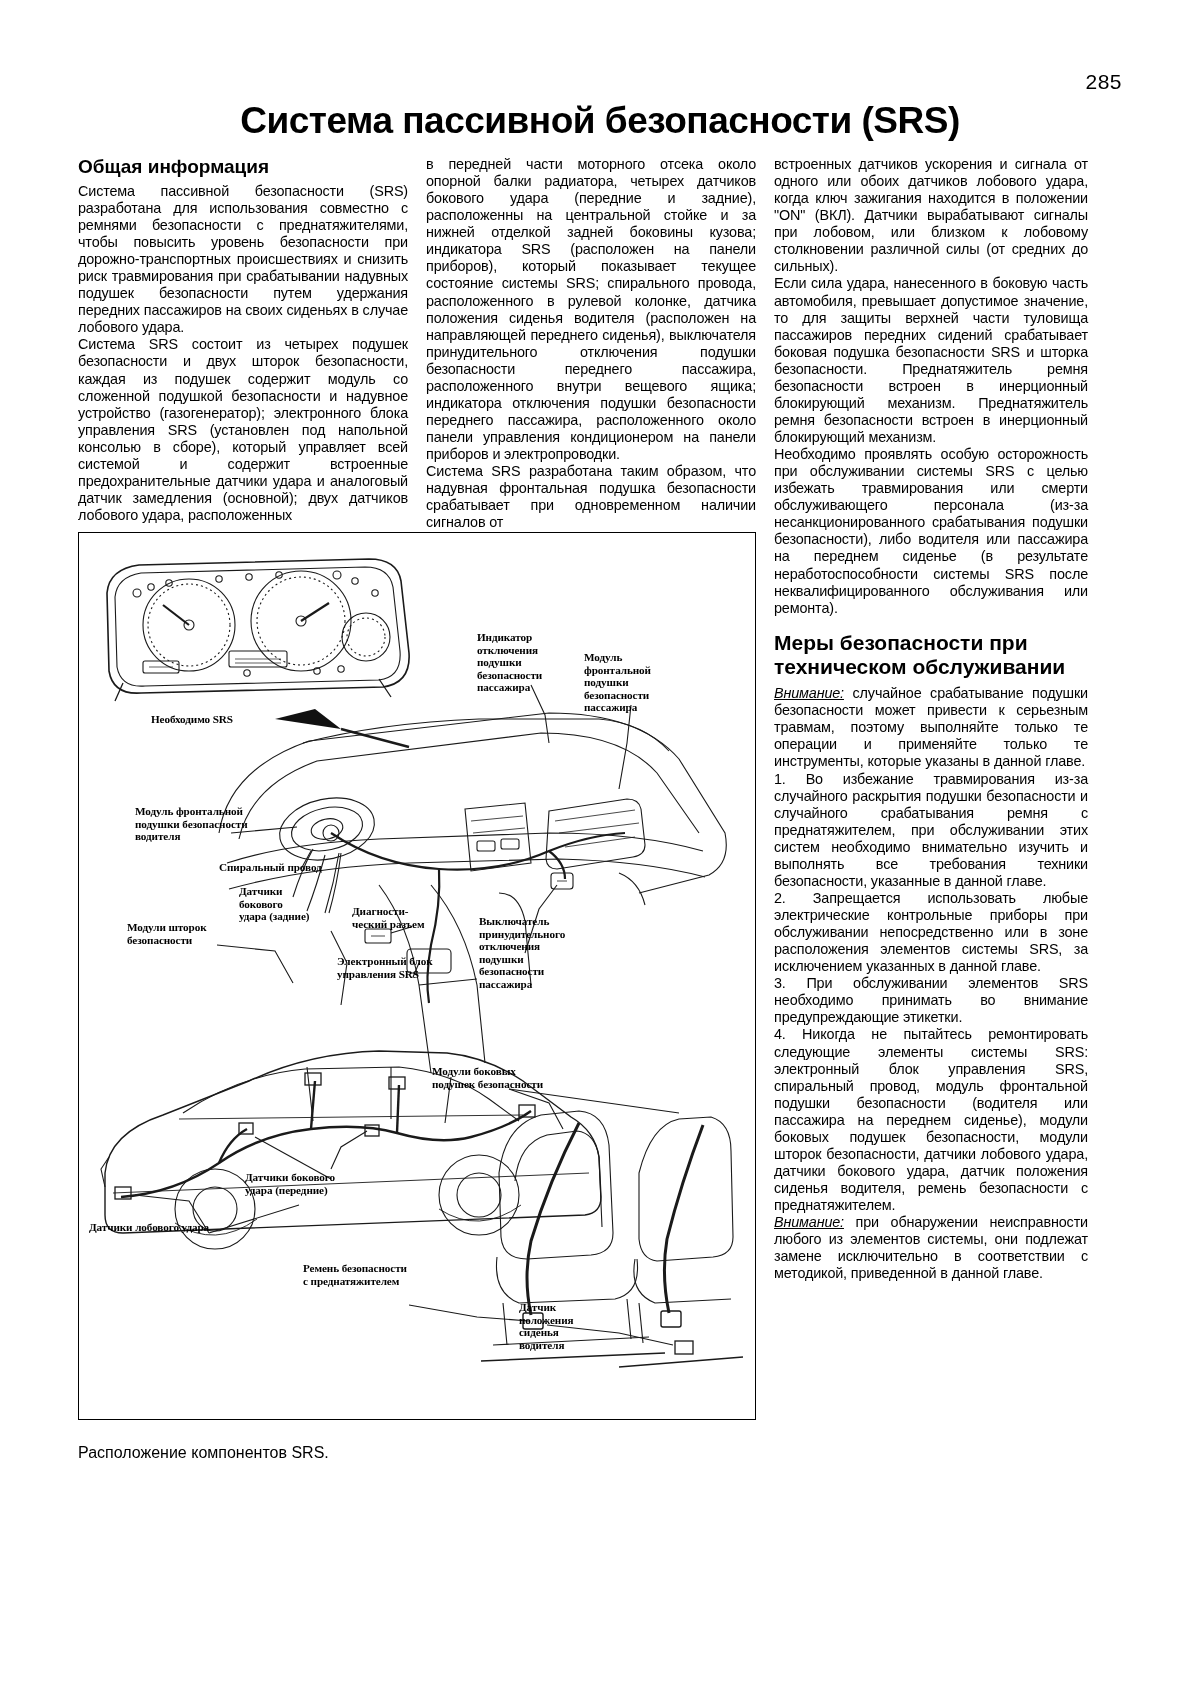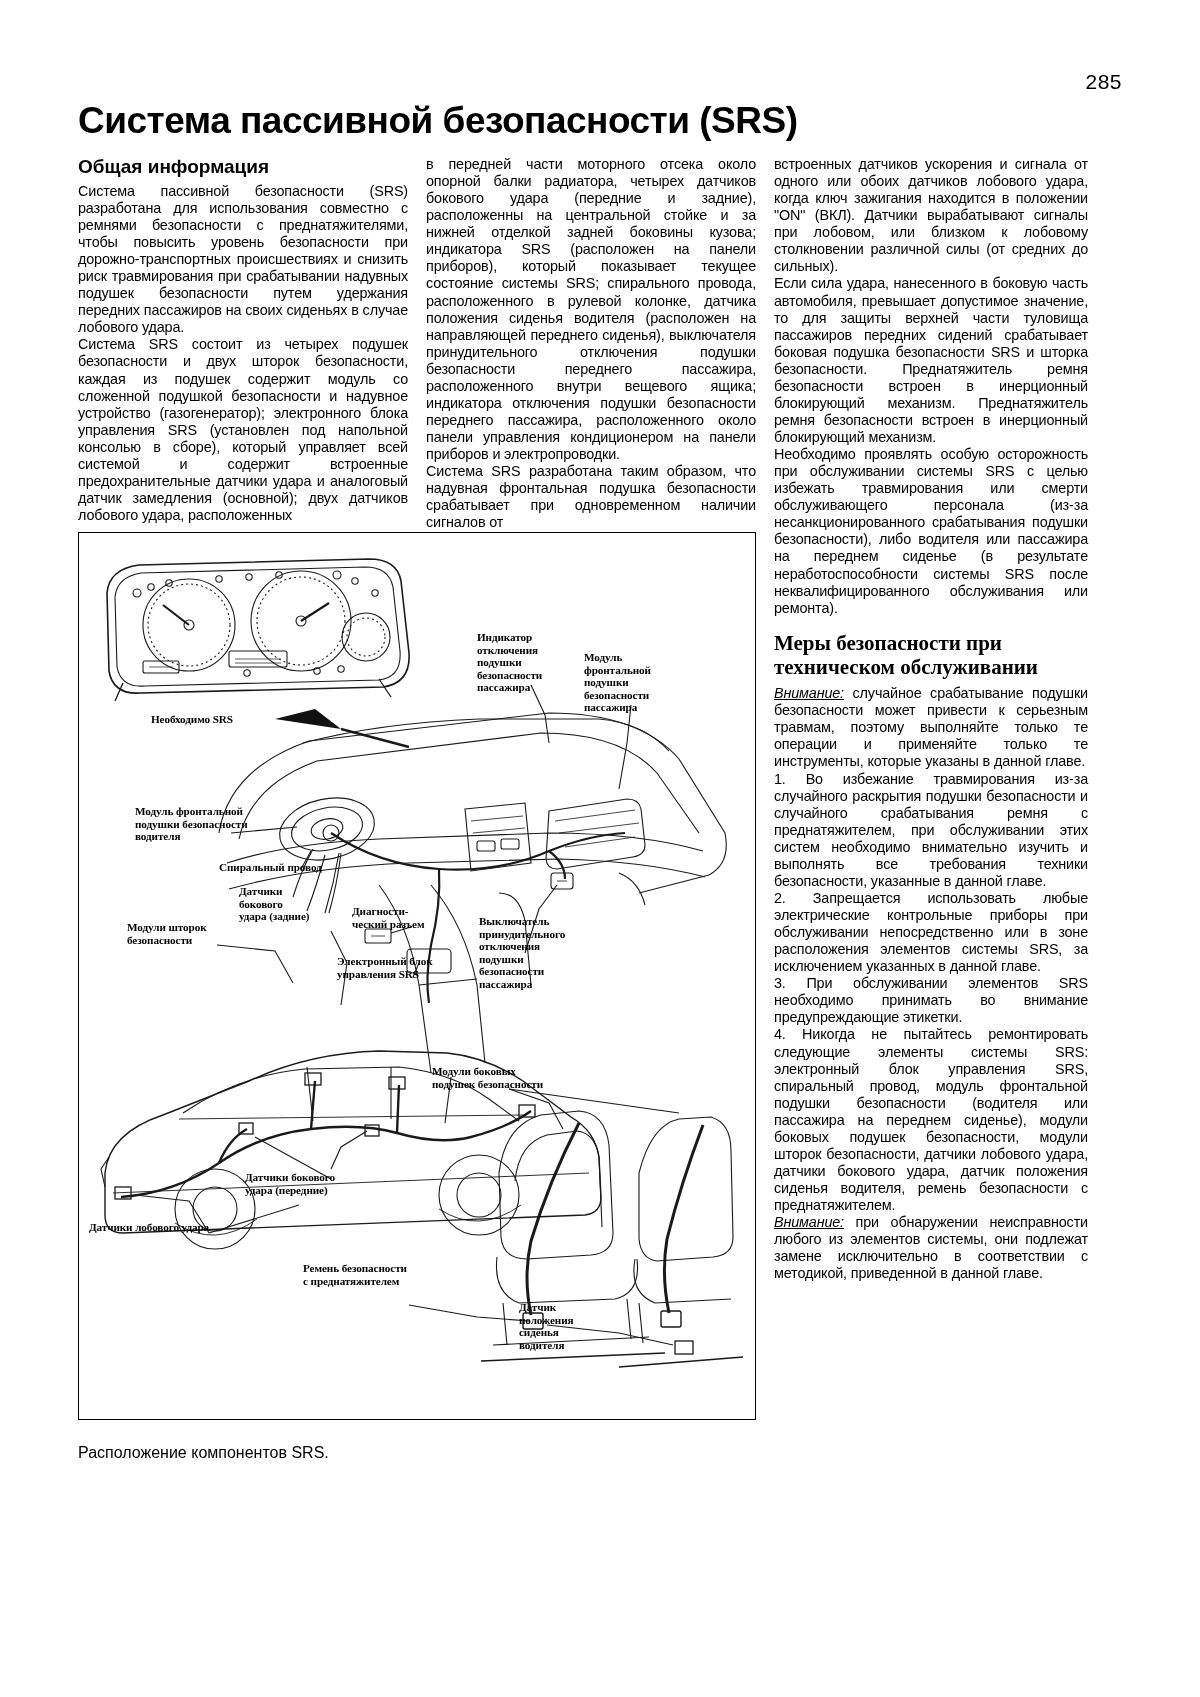--- a/index.html
+++ b/index.html
@@ -29,21 +29,21 @@
     font-weight: normal;
     letter-spacing: 0.5px;
     margin-top: 8px;
   }
 
   .page-title {
     font-size: 37px;
     font-weight: bold;
     letter-spacing: -0.5px;
     margin: 42px 0 14px 0;
-    text-align: left;
+    text-align: center;
   }
 
   .columns {
     display: flex;
     gap: 18px;
     align-items: flex-start;
   }
   .col {
     width: 330px;
     flex: 0 0 330px;
@@ -53,21 +53,20 @@
   h2.section {
     font-size: 19px;
     font-weight: bold;
     margin: 0 0 5px 0;
     line-height: 1.15;
   }
   h2.section.big {
     font-size: 21px;
     margin-top: 14px;
     line-height: 1.18;
-    font-family: Liberation Serif, serif;
   }
 
   p.body {
     font-size: 14.4px;
     line-height: 1.185;
     margin: 0;
     text-align: justify;
     text-justify: inter-word;
     hyphens: auto;
     letter-spacing: -0.15px;

